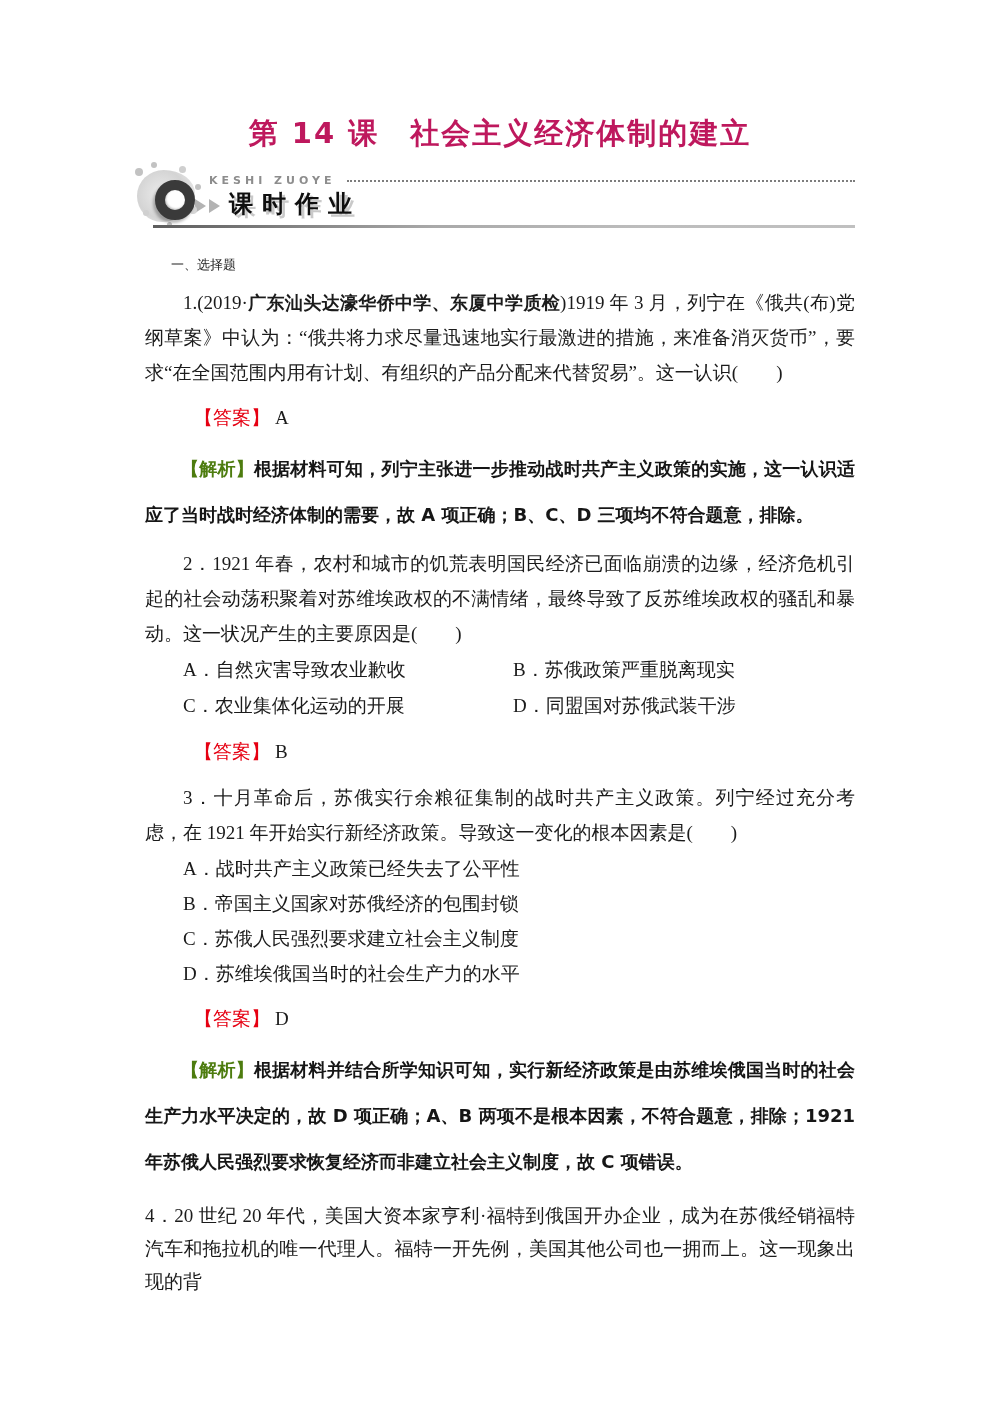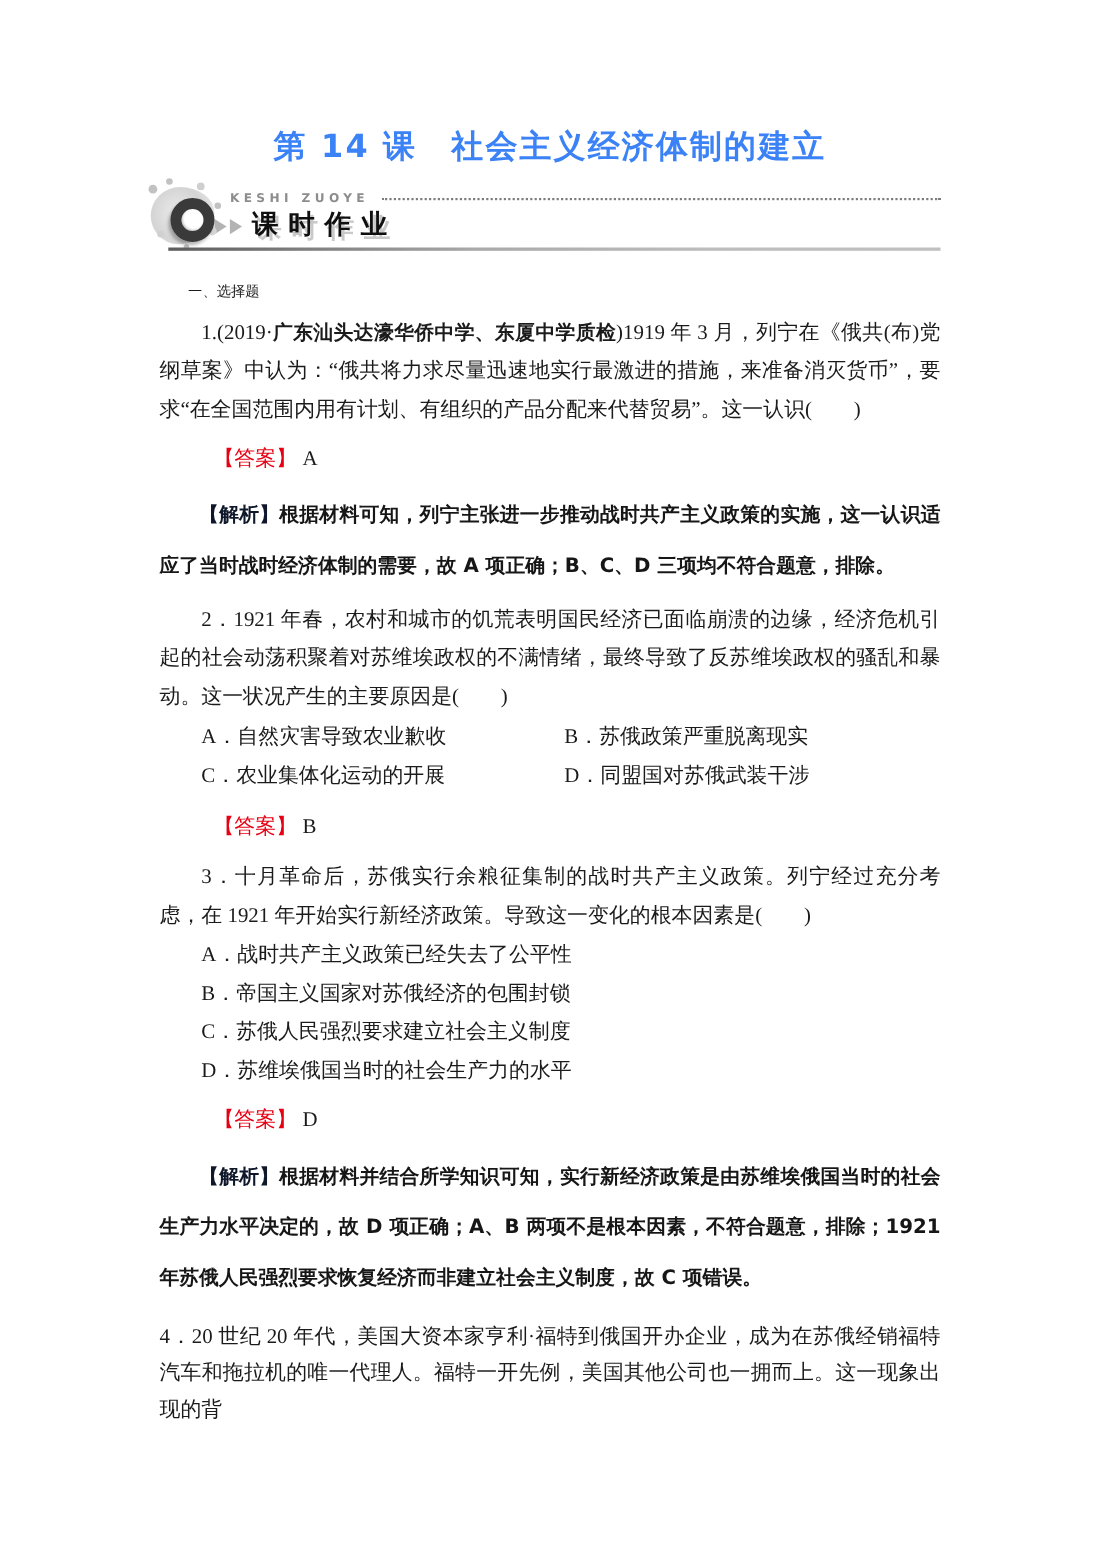--- a/index.html
+++ b/index.html
@@ -12,21 +12,21 @@
   }
 
   
   .page-title {
     padding-top:114px;
     text-align:center;
     font-family:"DejaVu Sans","Liberation Sans",sans-serif;
     font-weight:bold;
     font-size:29px;
     letter-spacing:2px;
-    color:#3b82f6;
+    color:#be185d;
   }
 
   
   .banner { position:relative; margin:16px 145px 0 145px; height:58px; }
 
   .logo { position:absolute; left:-12px; top:-8px; width:74px; height:68px; }
   .logo .blob {
     position:absolute; left:4px; top:8px; width:58px; height:52px;
     background:radial-gradient(circle at 42% 46%, #ececec 0%, #d4d4d4 55%, #f4f4f4 100%);
     border-radius:46% 54% 57% 43% / 50% 45% 55% 50%;
@@ -97,21 +97,21 @@
 
   .answer-line { padding-left:2em; line-height:34px; margin:11px; }
   .answer-label { color:#e60012; }
   .answer-value { margin-left:5px; }
 
   .analysis {
     text-align:justify; text-indent:2em; line-height:46px; margin:4px 0 0 0;
     font-family:"DejaVu Sans","Liberation Sans",sans-serif;
     font-weight:bold; font-size:18px; color:#161616;
   }
-  .analysis-label { color:#0f172a; }
+  .analysis-label { color:#4d7c0f; }
 
   .q2 .stem { margin-top:8px; }
   .q3 .stem { margin-top:6px; }
   .q4 .stem { text-indent:0; line-height:33px; margin-top:14px; }
 </style>
 </head>
 <body>
 
 <div class="page-title">第 14 课　社会主义经济体制的建立</div>
 

